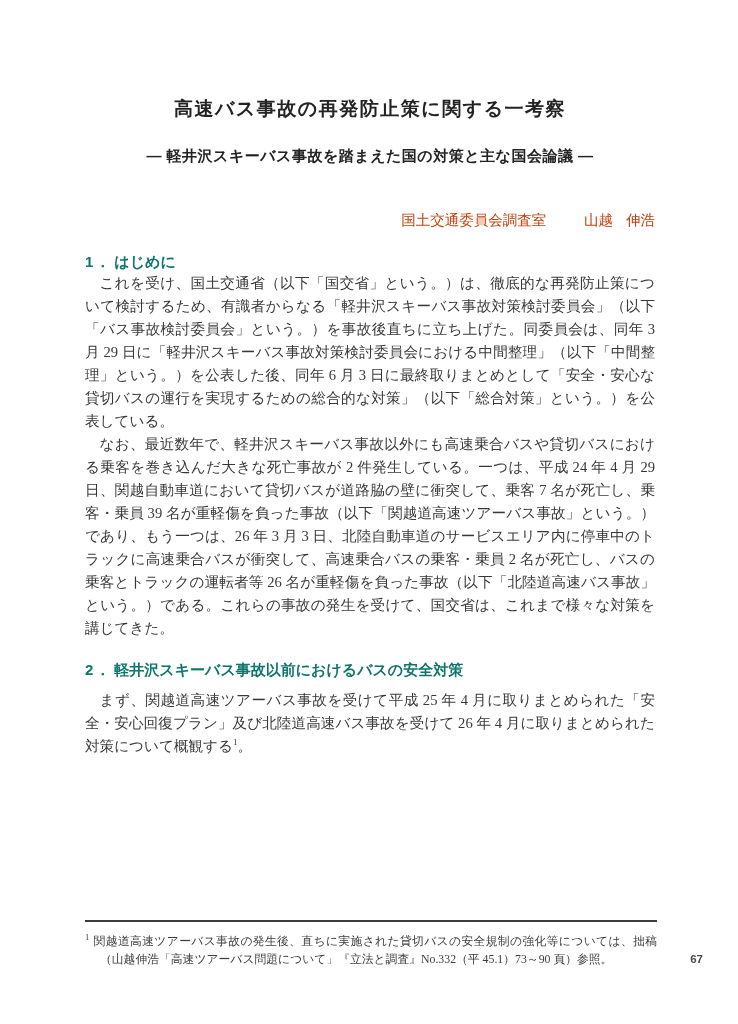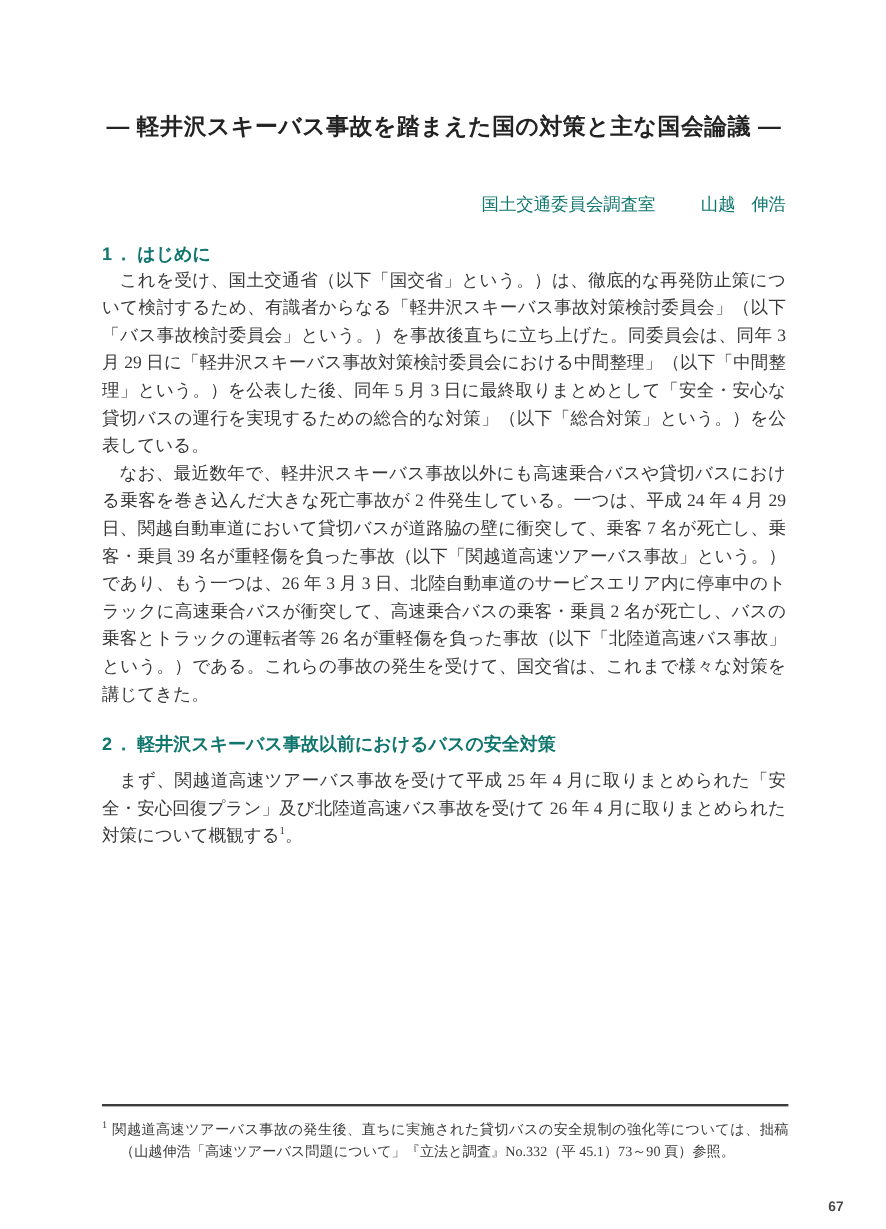--- a/index.html
+++ b/index.html
@@ -24,29 +24,30 @@
     font-weight: bold;
     font-size: 19px;
     letter-spacing: 1.5px;
     color: #232323;
     line-height: 26px;
   }
   .doc-subtitle {
     text-align: center;
     font-family: "Liberation Sans", sans-serif;
     font-weight: bold;
-    font-size: 19px;
+    font-size: 15px;
     letter-spacing: 0.5px;
     color: #232323;
+    margin-top: 23px;
     line-height: 22px;
   }
   .author-line {
     text-align: right;
     font-size: 14.5px;
-    color: #0f766e;
+    color: #c2410c;
     margin-top: 43px;
     line-height: 21px;
   }
   .author-spacer { display: inline-block; width: 2.6em; }
   .name-spacer   { display: inline-block; width: 0.9em; }
   .sec-heading {
     font-family: "Liberation Sans", sans-serif;
     font-weight: bold;
     font-size: 15px;
     color: #0f766e;
@@ -86,45 +87,46 @@
     line-height: 18.5px;
     text-align: justify;
     color: #3c3c3c;
     padding-left: 15px;
     text-indent: -15px;
   }
   .footnote-text sup { font-size: 8.5px; margin-right: 4px; }
   .page-number {
     position: absolute;
     right: 35px;
-    top: 1000px;
+    top: 953px;
     font-family: "Liberation Sans", sans-serif;
     font-weight: bold;
     font-size: 11.5px;
     color: #4a4a4a;
   }
 </style>
 </head>
 <body>
 
 <div class="page">
   <div class="content">
 
+    <div class="doc-title">高速バス事故の再発防止策に関する一考察</div>
 
     <div class="doc-subtitle">― 軽井沢スキーバス事故を踏まえた国の対策と主な国会論議 ―</div>
 
     <div class="author-line">
       <span>国土交通委員会調査室</span><span class="author-spacer"></span><span>山越</span><span class="name-spacer"></span><span>伸浩</span>
     </div>
 
     <div class="sec-heading first">
       <span class="sec-num">1．</span><span>はじめに</span>
     </div>
 
-    <p class="body-para">これを受け、国土交通省（以下「国交省」という。）は、徹底的な再発防止策について検討するため、有識者からなる「軽井沢スキーバス事故対策検討委員会」（以下「バス事故検討委員会」という。）を事故後直ちに立ち上げた。同委員会は、同年 3 月 29 日に「軽井沢スキーバス事故対策検討委員会における中間整理」（以下「中間整理」という。）を公表した後、同年 5 月 3 日に最終取りまとめとして「安全・安心な貸切バスの運行を実現するための総合的な対策」（以下「総合対策」という。）を公表している。</p>
+    <p class="body-para">これを受け、国土交通省（以下「国交省」という。）は、徹底的な再発防止策について検討するため、有識者からなる「軽井沢スキーバス事故対策検討委員会」（以下「バス事故検討委員会」という。）を事故後直ちに立ち上げた。同委員会は、同年 3 月 29 日に「軽井沢スキーバス事故対策検討委員会における中間整理」（以下「中間整理」という。）を公表した後、同年 6 月 3 日に最終取りまとめとして「安全・安心な貸切バスの運行を実現するための総合的な対策」（以下「総合対策」という。）を公表している。</p>
     <p class="body-para">なお、最近数年で、軽井沢スキーバス事故以外にも高速乗合バスや貸切バスにおける乗客を巻き込んだ大きな死亡事故が 2 件発生している。一つは、平成 24 年 4 月 29 日、関越自動車道において貸切バスが道路脇の壁に衝突して、乗客 7 名が死亡し、乗客・乗員 39 名が重軽傷を負った事故（以下「関越道高速ツアーバス事故」という。）であり、もう一つは、26 年 3 月 3 日、北陸自動車道のサービスエリア内に停車中のトラックに高速乗合バスが衝突して、高速乗合バスの乗客・乗員 2 名が死亡し、バスの乗客とトラックの運転者等 26 名が重軽傷を負った事故（以下「北陸道高速バス事故」という。）である。これらの事故の発生を受けて、国交省は、これまで様々な対策を講じてきた。</p>
 
     <div class="sec-heading second">
       <span class="sec-num">2．</span><span>軽井沢スキーバス事故以前におけるバスの安全対策</span>
     </div>
 
     <p class="body-para first-body"><span>まず、関越道高速ツアーバス事故を受けて平成 25 年 4 月に取りまとめられた「安全・安心回復プラン」及び北陸道高速バス事故を受けて 26 年 4 月に取りまとめられた対策について概観する</span><sup class="ref">1</sup><span>。</span></p>
 
   </div>
 

